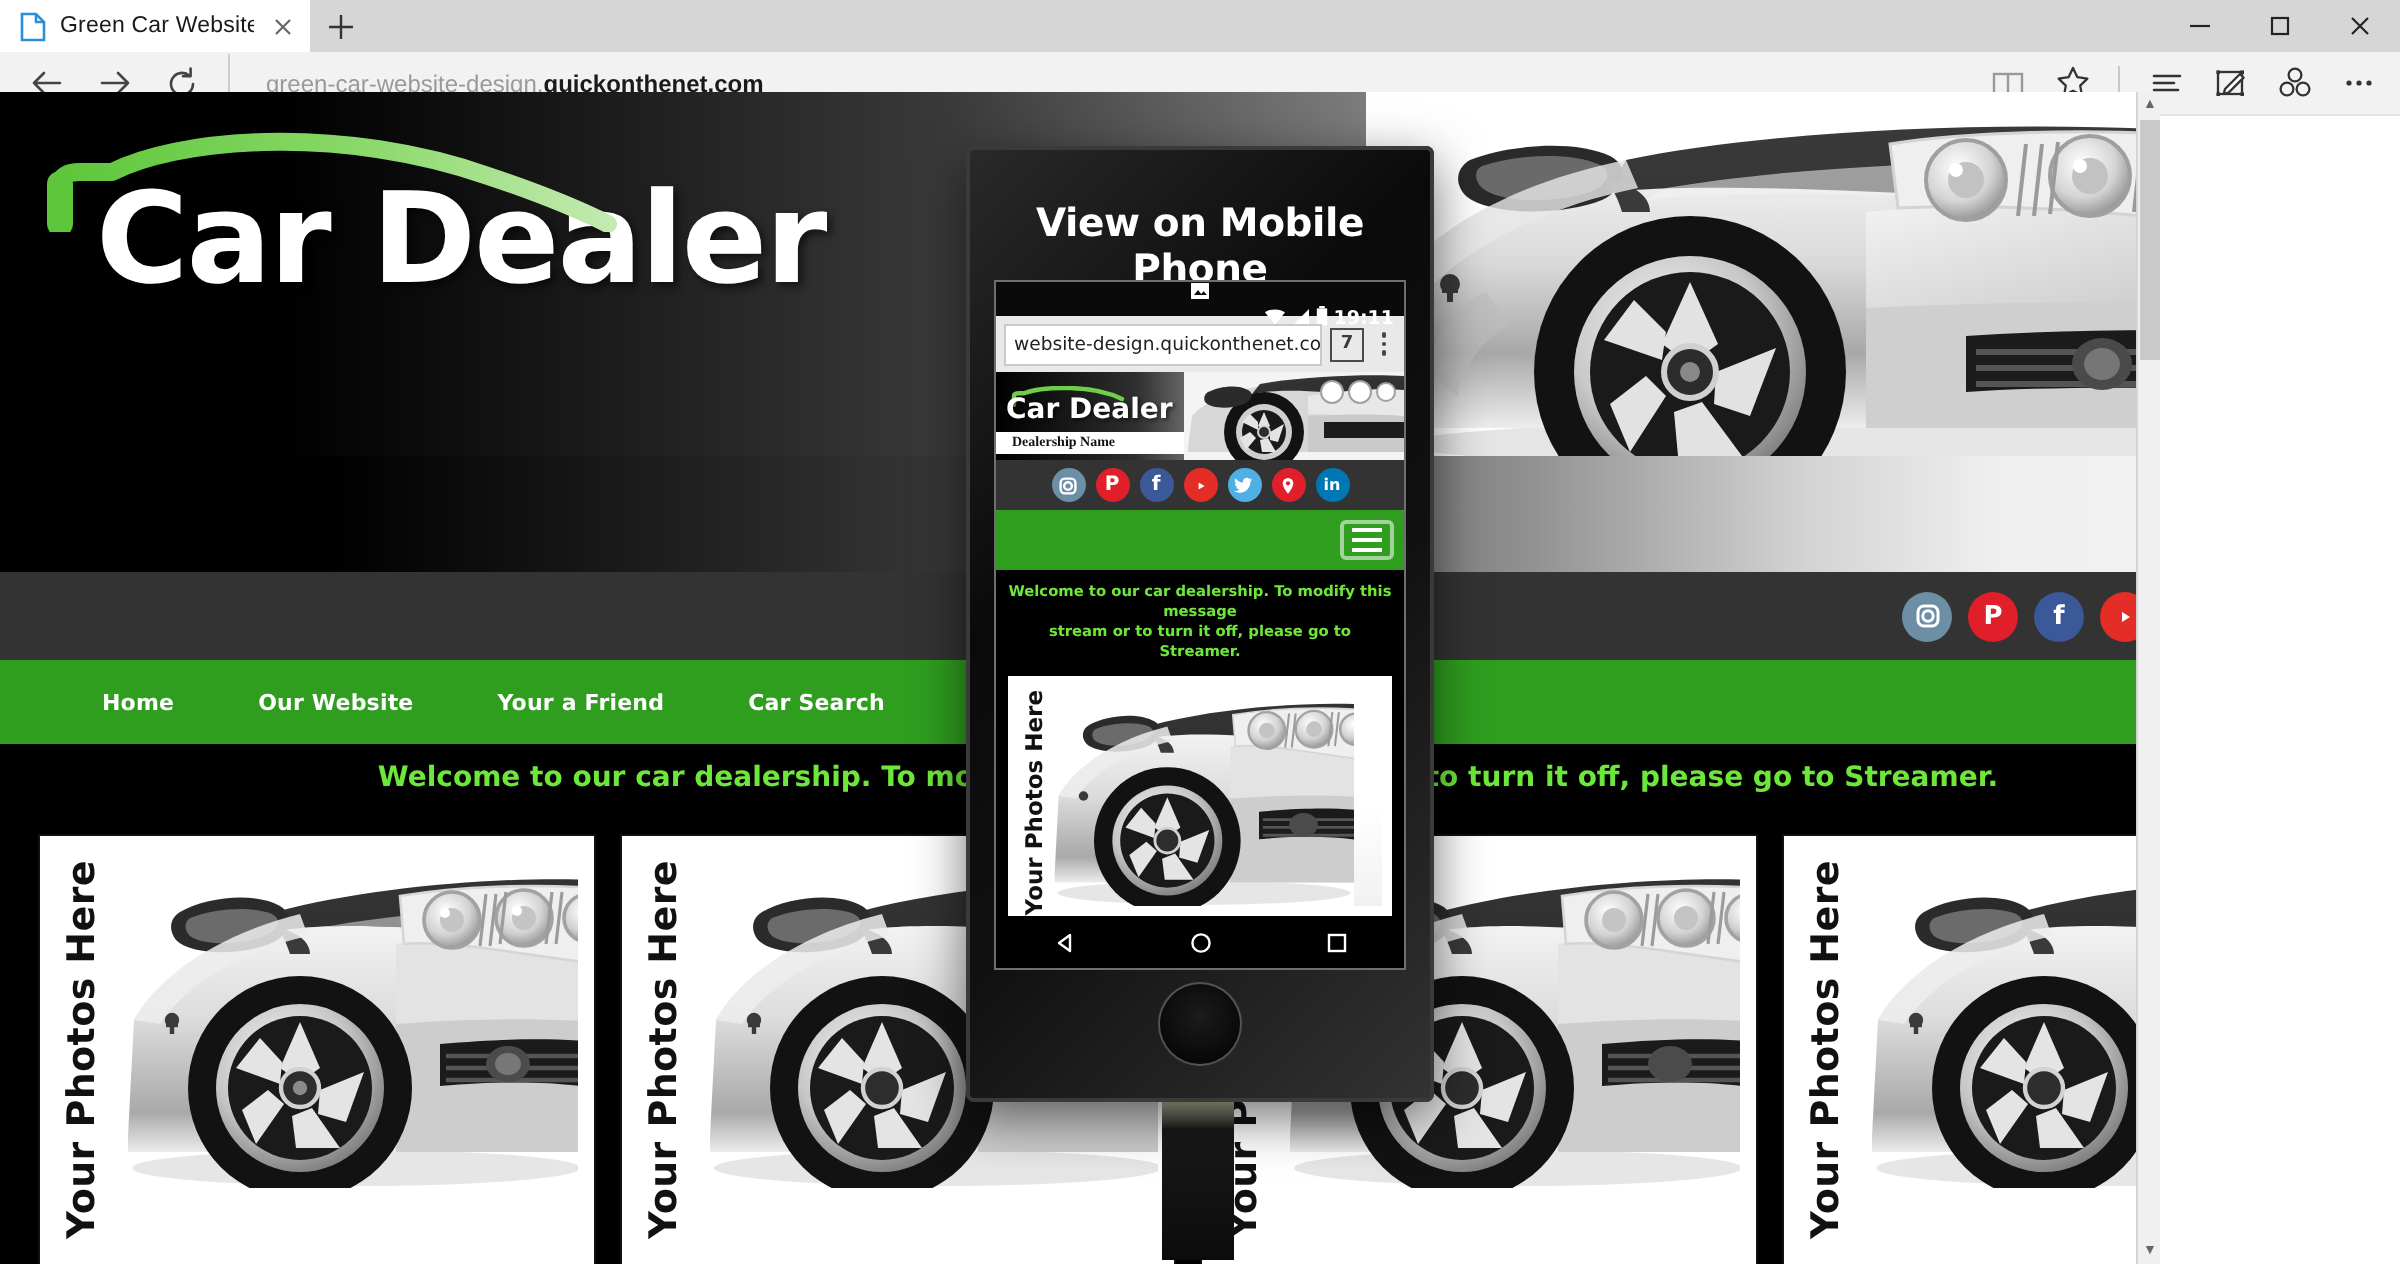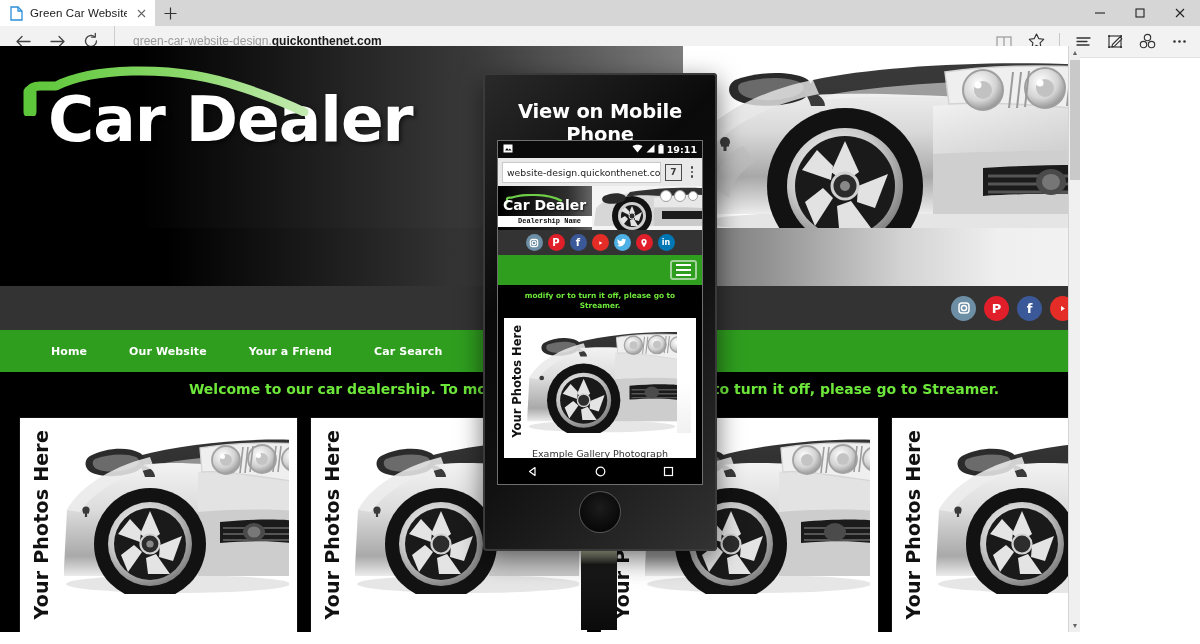--- a/index.html
+++ b/index.html
@@ -16,21 +16,21 @@
   .tab-favicon svg { display:block; }
   .tab-title { font-size:11.5px; color:#1a1a1a; white-space:nowrap; overflow:hidden;
                flex:1; letter-spacing:.1px; }
   .tab-close { width:15px; height:15px; flex:0 0 15px; position:relative; opacity:.75; }
   .newtab { width:30px; height:26px; display:flex; align-items:center; justify-content:center;
             color:#333; }
   .wincontrols { position:absolute; right:0; top:0; height:26px; display:flex; }
   .wc { width:40px; height:26px; display:flex; align-items:center; justify-content:center; }
   .wc svg { display:block; }
 
-  .navbar { height:32px; background:#f2f2f2; display:flex; 
+  .navbar { height:32px; background:#f2f2f2; display:flex; align-items:center;
             padding:0 6px; position:relative; border-bottom:1px solid #e2e2e2; }
   .navbtn { width:34px; height:30px; display:flex; align-items:center; justify-content:center; }
   .navbtn svg { display:block; }
   .urlwrap { flex:1; display:flex; align-items:center; height:30px; margin-left:6px;
              border-left:1px solid #cdcdcd; padding-left:18px; }
   .url { font-size:12px; color:#9a9a9a; white-space:nowrap; }
   .url b { color:#1a1a1a; font-weight:700; }
   .toolbar-icons { display:flex; align-items:center; gap:2px; }
   .tbi { width:30px; height:30px; display:flex; align-items:center; justify-content:center; }
   .tbi svg { display:block; }
@@ -106,21 +106,21 @@
            background:linear-gradient(135deg,#2a2a2a 0%,#0a0a0a 35%,#111 60%,#333 100%);
            border-radius:4px; z-index:22;
            box-shadow:0 8px 26px rgba(0,0,0,.55), inset 0 0 0 2px #3a3a3a; }
   .phone-title { position:absolute; left:0; top:27px; width:234px; text-align:center;
                  color:#fff; font-weight:700; font-size:19.5px;
                  font-family:"DejaVu Sans", sans-serif; letter-spacing:-.2px; }
   .phone-screen { position:absolute; left:14px; top:67px; width:206px; height:345px;
                   background:#000; overflow:hidden; border:1px solid #6f6f6f; }
 
   .mstatus { height:17px; background:#0a0a0a; display:flex; align-items:center;
-             padding:0 5px; color:#fff; font-size:9px; font-family:"DejaVu Sans", sans-serif; }
+             padding:0 5px; color:#fff; font-size:9px; font-family:"DejaVu Sans", sans-serif;flex-direction:column; }
   .mstatus .right { margin-left:auto; display:flex; align-items:center; gap:3px; }
   .mstatus .time { font-weight:700; font-size:9.5px; }
 
   .murl { height:28px; background:#e9e9e9; display:flex; align-items:center;
           padding:0 4px; gap:4px; }
   .murl-box { flex:1; background:#fff; height:21px; border:1px solid #c9c9c9;
               display:flex; align-items:center; padding:0 4px; overflow:hidden; }
   .murl-box span { font-size:9.3px; color:#222; white-space:nowrap;
                    font-family:"DejaVu Sans", sans-serif; }
   .mtabs { width:17px; height:17px; border:1.6px solid #4b4b4b; display:flex;
@@ -130,23 +130,23 @@
   .mdots i { width:2.6px; height:2.6px; background:#444; border-radius:50%; display:block; }
 
   .mheader { position:relative; height:44px; overflow:hidden;
              background:linear-gradient(90deg,#000 0%,#2e2e2e 34%,#9a9a9a 58%,#e4e4e4 74%,#f4f4f4 100%); }
   .mheader .mlogo-car { position:absolute; left:6px; top:5px; width:62px; height:11px; }
   .mheader .mlogo { position:absolute; left:5px; top:11px; color:#fff; font-weight:700;
                     font-size:14px; font-family:"DejaVu Sans", sans-serif;
                     text-shadow:1px 1px 2px rgba(0,0,0,.6); }
   .mheader .mband { position:absolute; left:0; top:30px; width:118px; height:11px;
                     background:#fff; }
-  .mheader .mband span { font-size:7px; font-weight:700; color:#111; margin-left:20px;
+  .mheader .mband span { font-size:7px; font-weight:700; color:#111; margin-left:8px;
                          line-height:11px; display:block;
-                         font-family:Liberation Mono, monospace; }
+                         font-family:Liberation Serif, serif; }
   .mheader .mcar { position:absolute; right:0; top:0; width:110px; height:44px; overflow:hidden; }
 
   .msocial { height:25px; background:#333; display:flex; align-items:center;
              justify-content:center; gap:5px; }
   .msocial .si { width:17px; height:17px; border-radius:50%; display:flex;
                  align-items:center; justify-content:center; }
   .msocial .si svg { display:block; }
 
   .mnav { height:30px; background:#2f9e1f; display:flex; align-items:center;
           justify-content:flex-end; padding-right:5px; }
@@ -808,21 +808,22 @@
 
         <div class="mnav">
           <div class="mburger">
               <i></i>
               <i></i>
               <i></i>
             </div>
         </div>
 
         <div class="mwelcome">
-          <span>modify or to turn it off, please go to Streamer.</span>
+          <span>Welcome to our car dealership. To modify this message</span>
+          <span>stream or to turn it off, please go to Streamer.</span>
         </div>
 
         <div class="mcard-wrap">
           <div class="mcard">
             <div class="mcard-inner">
               <div class="mcard-vlabel">Your Photos Here</div>
               <div class="mcard-photo">
                 <svg width="150" height="110" viewBox="0 0 240 168" preserveAspectRatio="xMidYMid slice">
                   <rect width="240" height="168" fill="#fff"></rect>
                   <ellipse cx="120" cy="158" rx="112" ry="9" fill="#d2d2d2" opacity=".55"></ellipse>

